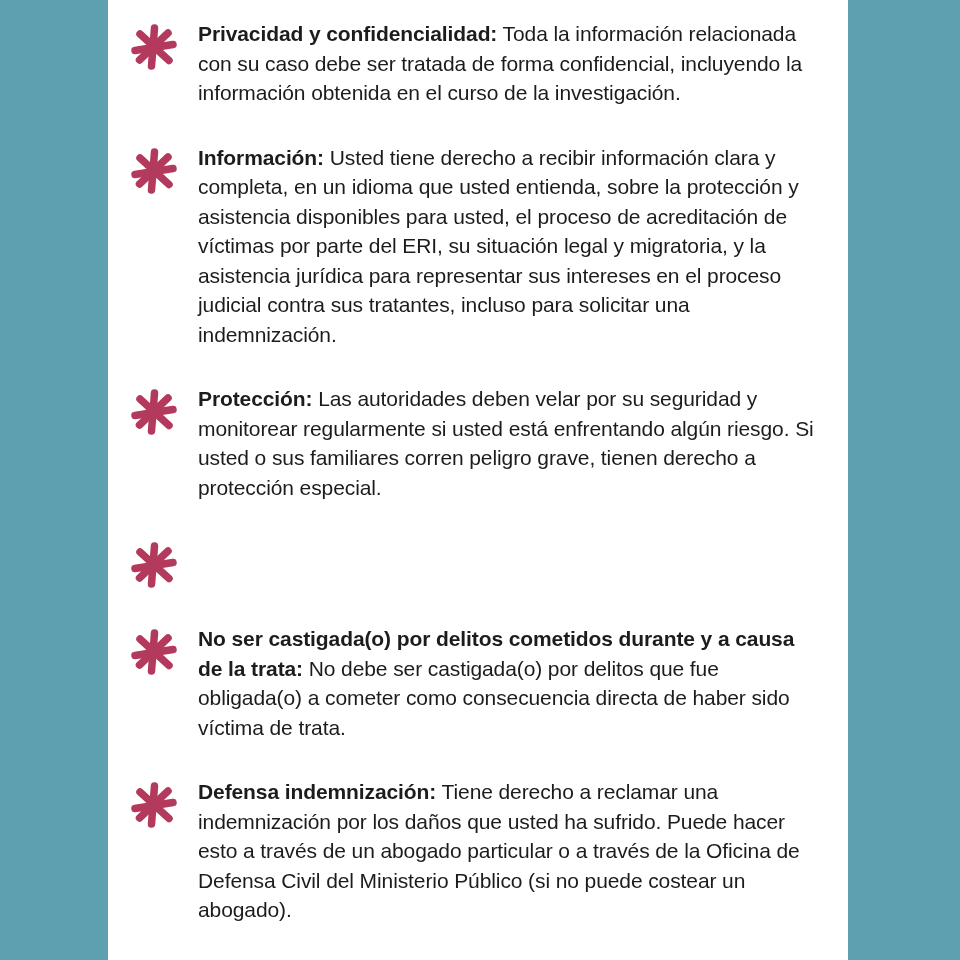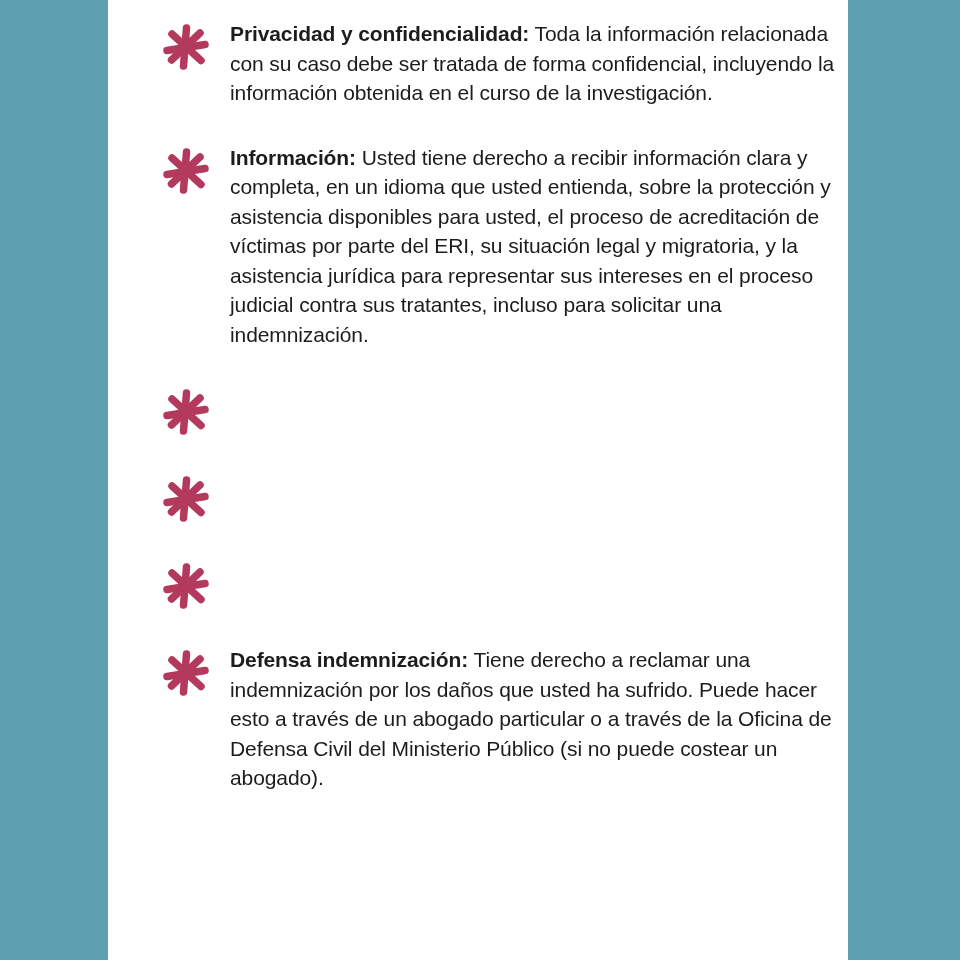--- a/index.html
+++ b/index.html
@@ -38,21 +38,21 @@
     height: 960px;
     background: var(--panel);
     padding-top: 19px;
     display: flex;
     flex-direction: column;
     gap: 35px;
   }
   .item {
     display: flex;
     align-items: flex-start;
-    padding-left: 54px;
+    padding-left: 22px;
   }
   .bullet {
     flex: 0 0 48px;
     width: 48px;
     height: 48px;
     margin-top: 4px;
     margin-right: 20px;
   }
   .bullet svg { display: block; width: 48px; height: 48px; }
   .item-text {
@@ -101,20 +101,21 @@
 
     <div class="item">
       <span class="bullet">
         <svg viewBox="0 0 48 48" fill="none" stroke="#b43a5d" stroke-width="7.5" stroke-linecap="round">
           <path d="M24.5 5 L21.5 43"></path>
             <path d="M5 27.5 L43 21.5"></path>
             <path d="M10 11 L39 37.5"></path>
             <path d="M38 10 L9.5 37"></path>
         </svg>
       </span>
+      <p class="item-text"><strong>Protección:</strong><span> Las autoridades deben velar por su seguridad y monitorear regularmente si usted está enfrentando algún riesgo. Si usted o sus familiares corren peligro grave, tienen derecho a protección especial.</span></p>
     </div>
 
     <div class="item">
       <span class="bullet">
         <svg viewBox="0 0 48 48" fill="none" stroke="#b43a5d" stroke-width="7.5" stroke-linecap="round">
           <path d="M24.5 5 L21.5 43"></path>
             <path d="M5 27.5 L43 21.5"></path>
             <path d="M10 11 L39 37.5"></path>
             <path d="M38 10 L9.5 37"></path>
         </svg>
@@ -123,20 +124,21 @@
 
     <div class="item">
       <span class="bullet">
         <svg viewBox="0 0 48 48" fill="none" stroke="#b43a5d" stroke-width="7.5" stroke-linecap="round">
           <path d="M24.5 5 L21.5 43"></path>
             <path d="M5 27.5 L43 21.5"></path>
             <path d="M10 11 L39 37.5"></path>
             <path d="M38 10 L9.5 37"></path>
         </svg>
       </span>
+      <p class="item-text"><strong>No ser castigada(o) por delitos cometidos durante y a causa de la trata:</strong><span> No debe ser castigada(o) por delitos que fue obligada(o) a cometer como consecuencia directa de haber sido víctima de trata.</span></p>
     </div>
 
     <div class="item">
       <span class="bullet">
         <svg viewBox="0 0 48 48" fill="none" stroke="#b43a5d" stroke-width="7.5" stroke-linecap="round">
           <path d="M24.5 5 L21.5 43"></path>
             <path d="M5 27.5 L43 21.5"></path>
             <path d="M10 11 L39 37.5"></path>
             <path d="M38 10 L9.5 37"></path>
         </svg>

